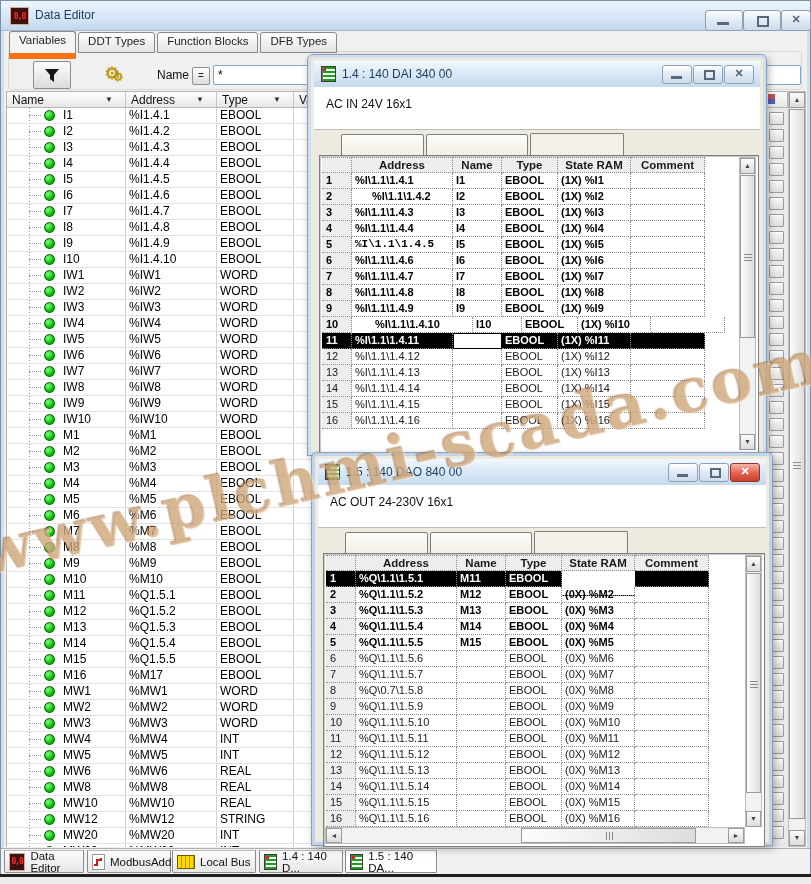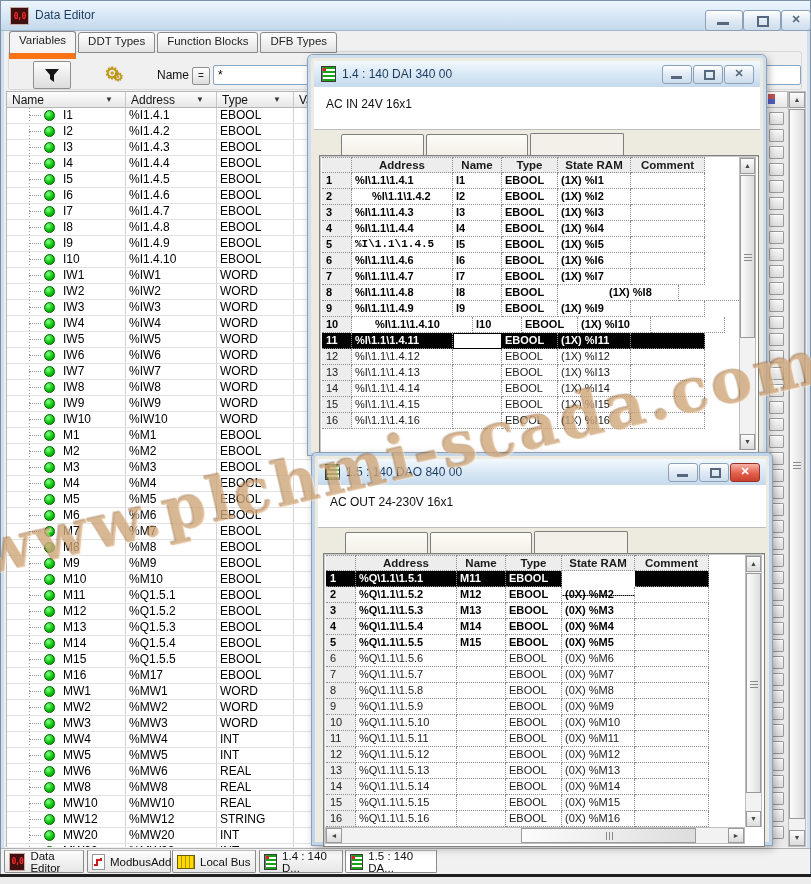--- a/index.html
+++ b/index.html
@@ -668,21 +668,21 @@
               <span class="io-cell" style="width: 49px;">I7</span>
               <span class="io-cell" style="width: 56px;">EBOOL</span>
               <span class="io-cell" style="width: 73px;">(1X) %I7</span>
               <span class="io-cell" style="width: 74px;"></span>
             </div>
             <div class="io-row bold">
               <span class="io-cell num" style="width: 30px;">8</span>
               <span class="io-cell" style="width: 101px;">%I\1.1\1.4.8</span>
               <span class="io-cell" style="width: 49px;">I8</span>
               <span class="io-cell" style="width: 56px;">EBOOL</span>
-              <span class="io-cell" style="width: 73px; margin-left: 48px;">(1X) %I8</span>
+              <span class="io-cell" style="width: 73px;">(1X) %I8</span>
               <span class="io-cell" style="width: 74px;"></span>
             </div>
             <div class="io-row bold">
               <span class="io-cell num" style="width: 30px;">9</span>
               <span class="io-cell" style="width: 101px;">%I\1.1\1.4.9</span>
               <span class="io-cell" style="width: 49px;">I9</span>
               <span class="io-cell" style="width: 56px;">EBOOL</span>
               <span class="io-cell" style="width: 73px;">(1X) %I9</span>
               <span class="io-cell" style="width: 74px;"></span>
             </div>
@@ -847,21 +847,21 @@
             <div class="io-row ">
               <span class="io-cell num" style="width: 30px;">7</span>
               <span class="io-cell" style="width: 101px;">%Q\1.1\1.5.7</span>
               <span class="io-cell" style="width: 49px;"></span>
               <span class="io-cell" style="width: 56px;">EBOOL</span>
               <span class="io-cell" style="width: 73px;">(0X) %M7</span>
               <span class="io-cell" style="width: 74px;"></span>
             </div>
             <div class="io-row ">
               <span class="io-cell num" style="width: 30px;">8</span>
-              <span class="io-cell" style="width: 101px;">%Q\1.1\1.5.8</span>
+              <span class="io-cell" style="width: 101px;">%Q\0.7\1.5.8</span>
               <span class="io-cell" style="width: 49px;"></span>
               <span class="io-cell" style="width: 56px;">EBOOL</span>
               <span class="io-cell" style="width: 73px;">(0X) %M8</span>
               <span class="io-cell" style="width: 74px;"></span>
             </div>
             <div class="io-row ">
               <span class="io-cell num" style="width: 30px;">9</span>
               <span class="io-cell" style="width: 101px;">%Q\1.1\1.5.9</span>
               <span class="io-cell" style="width: 49px;"></span>
               <span class="io-cell" style="width: 56px;">EBOOL</span>

